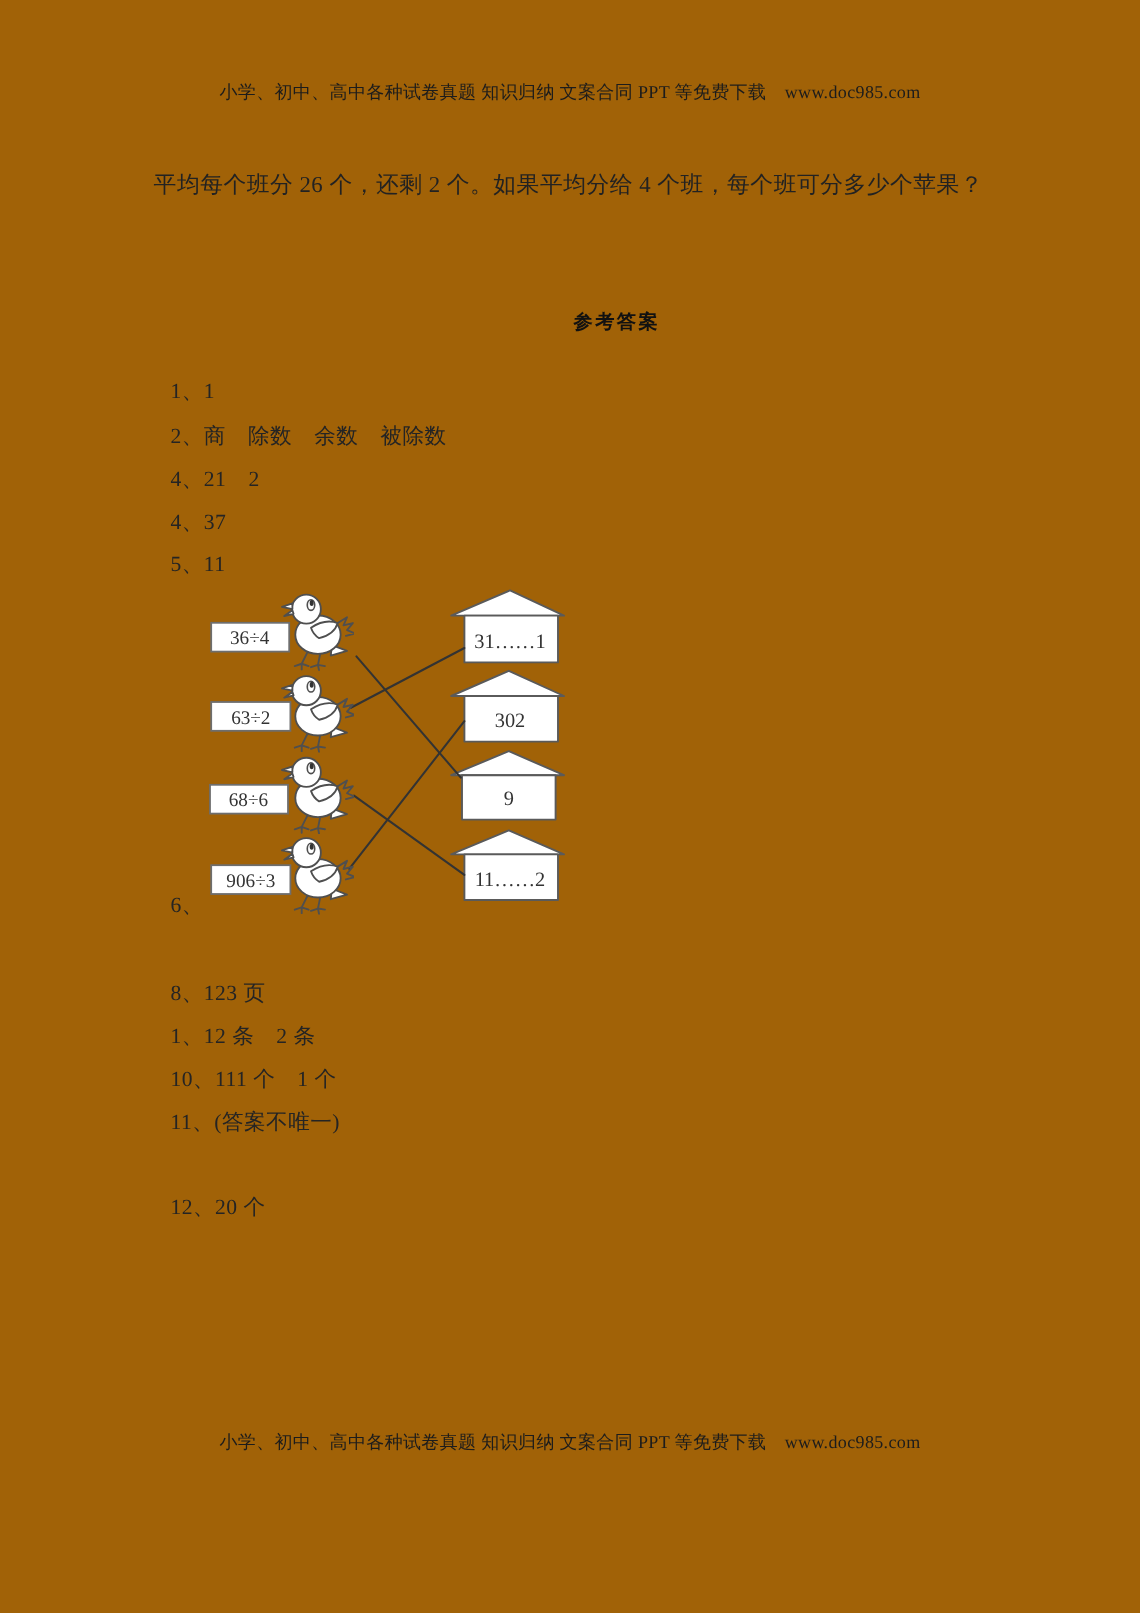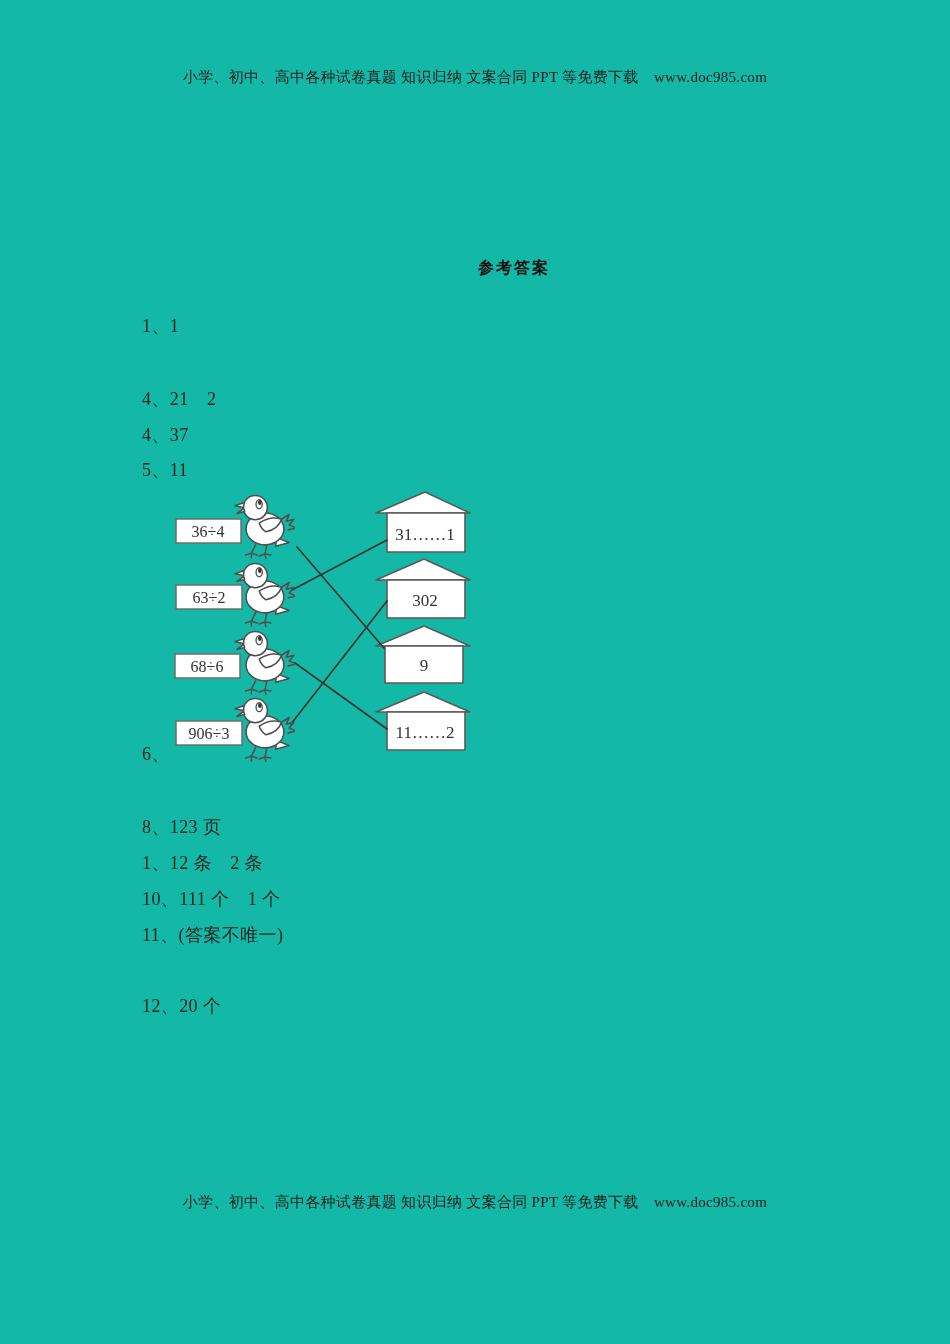--- a/index.html
+++ b/index.html
@@ -1,19 +1,19 @@
 <!DOCTYPE html>
 <html><head>
 <meta charset="utf-8">
 <style>
   html,body{margin:0;padding:0;background:#ffffff;}
   .page{
     position:relative;
     width:950px;height:1344px;
-    background:#14b8a6;
+    background:#a16207;
     font-family:"Liberation Serif","DejaVu Serif",serif;
     color:#262626;
     overflow:hidden;
   }
   .abs{position:absolute;white-space:pre;}
   .watermark{
     left:0;width:950px;text-align:center;
     font-size:15px;color:#1c1c1c;letter-spacing:0.3px;
   }
   .question{left:128px;font-size:19px;letter-spacing:0.4px;color:#222;}
@@ -31,24 +31,26 @@
   .prob-label{font-size:16px;}
   .house-label{font-size:17px;}
 </style>
 </head>
 <body>
 
 <div class="page">
 
   <div class="abs watermark" style="top:68px">小学、初中、高中各种试卷真题 知识归纳 文案合同 PPT 等免费下载　www.doc985.com</div>
 
+  <div class="abs question" style="top:141px">平均每个班分 26 个，还剩 2 个。如果平均分给 4 个班，每个班可分多少个苹果？</div>
 
   <div class="abs answers-title" style="top:258px">参考答案</div>
 
   <div class="abs answer" style="top:314px">1、1</div>
+  <div class="abs answer" style="top:351px">2、商　除数　余数　被除数</div>
   <div class="abs answer" style="top:387px">4、21　2</div>
   <div class="abs answer" style="top:423px">4、37</div>
   <div class="abs answer" style="top:458px">5、11</div>
 
   <svg class="diagram-svg" width="400" height="292" viewBox="150 485 400 292">
     <defs>
       <symbol id="chick" viewBox="0 0 64 68">
         <g fill="#ffffff" stroke="#4f4f4f" stroke-width="1.6" stroke-linejoin="round" stroke-linecap="round">
           <g fill="none">
             <path d="M24 52 L19 62 M19 62 l-6 2 M19 62 l0 5 M19 62 l6 2"></path>

